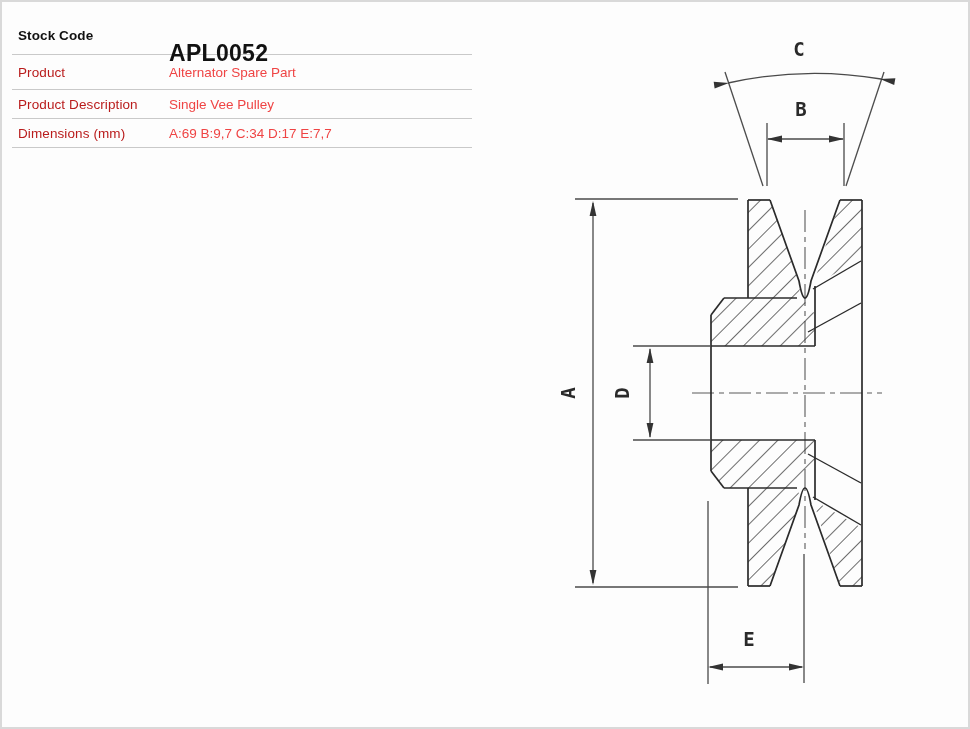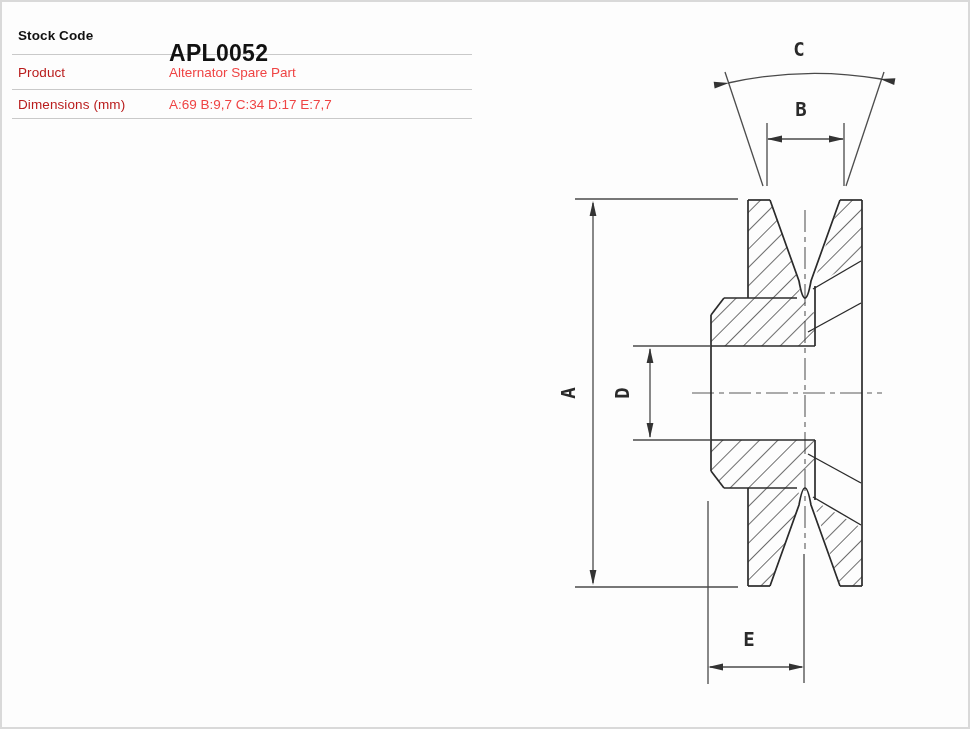--- a/index.html
+++ b/index.html
@@ -63,20 +63,24 @@
 <div class="sheet">
 
   <div class="spec-table">
     <div class="spec-row r1">
       <div class="spec-label">Stock Code</div>
       <div class="spec-value stock-code">APL0052</div>
     </div>
     <div class="spec-row r2">
       <div class="spec-label">Product</div>
       <div class="spec-value">Alternator Spare Part</div>
+    </div>
+    <div class="spec-row r3">
+      <div class="spec-label">Product Description</div>
+      <div class="spec-value">Single Vee Pulley</div>
     </div>
     <div class="spec-row r4">
       <div class="spec-label">Dimensions (mm)</div>
       <div class="spec-value">A:69 B:9,7 C:34 D:17 E:7,7</div>
     </div>
   </div>
 
   <svg class="diagram-svg" width="970" height="729" viewBox="0 0 970 729">
     <defs>
       <pattern id="hatch" width="13" height="13" patternUnits="userSpaceOnUse" patternTransform="rotate(45)">

